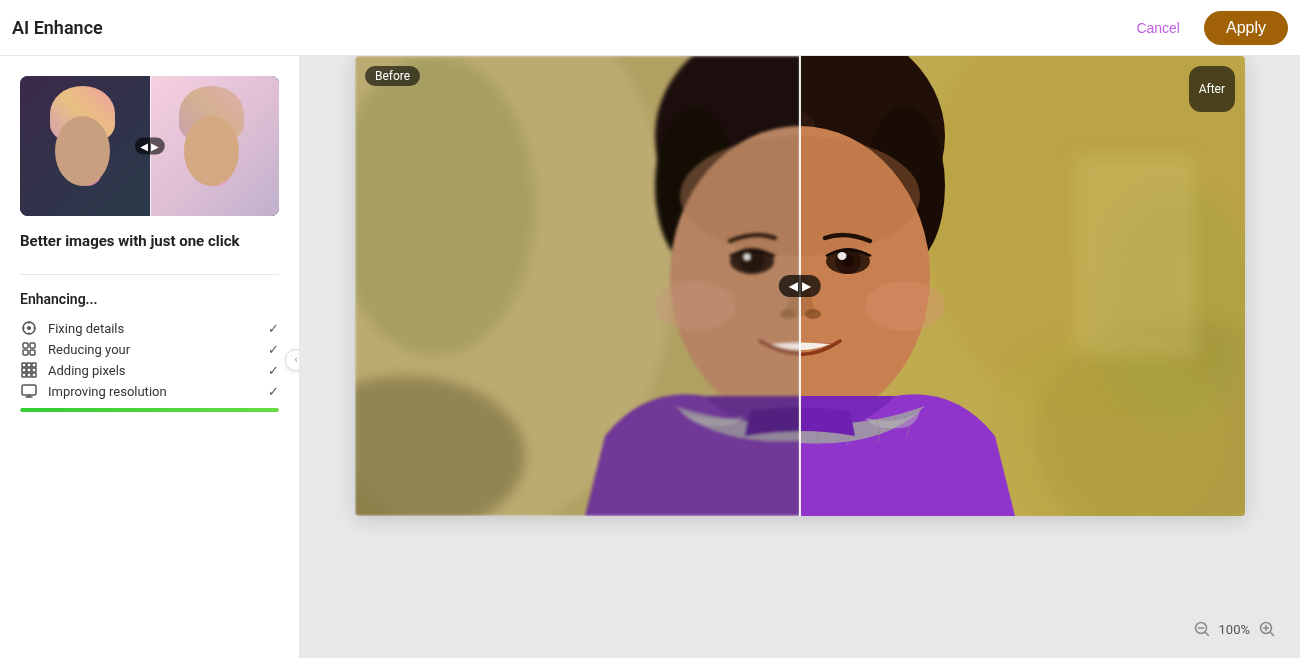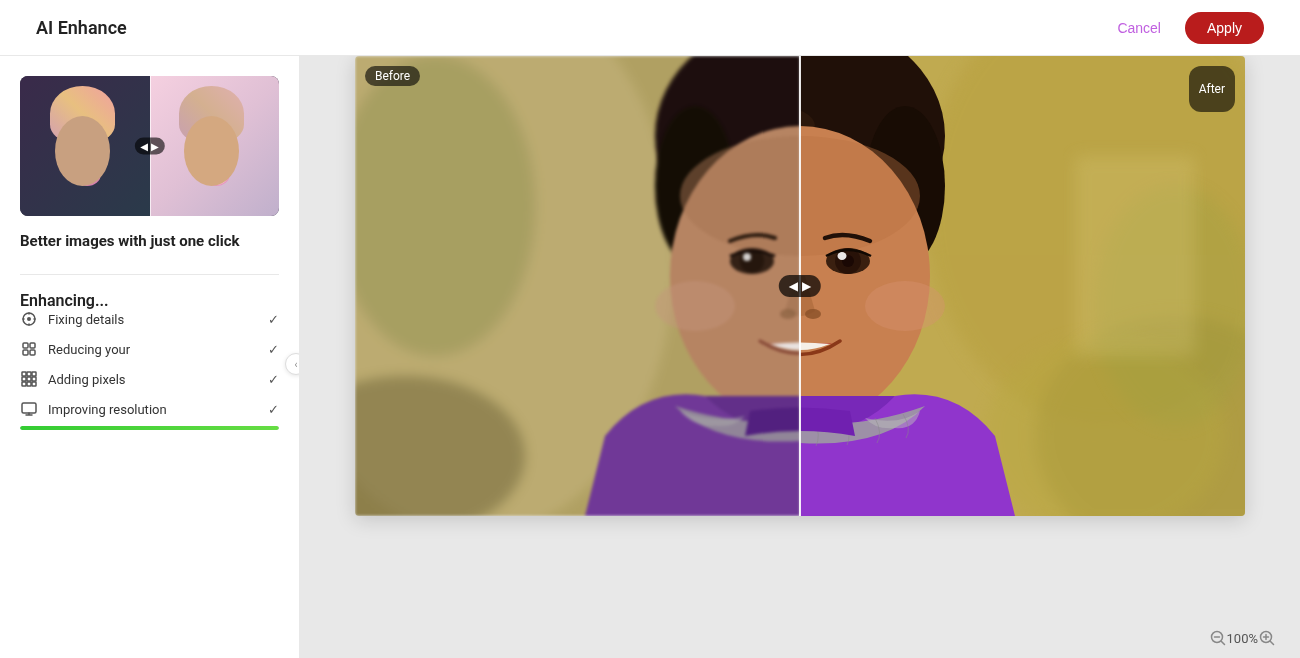--- a/index.html
+++ b/index.html
@@ -12,21 +12,21 @@
       display: flex;
       flex-direction: column;
     }
 
     
     .header {
       display: flex;
       align-items: center;
       justify-content: space-between;
       background: #fff;
-      padding: 0 36px;
+      padding: 0 12px;
       height: 56px;
       border-bottom: 1px solid #e8e8e8;
       flex-shrink: 0;
     }
     .header-title {
       font-size: 18px;
       font-weight: 600;
       color: #222;
     }
     .header-actions {
@@ -36,24 +36,24 @@
     }
     .btn-cancel {
       background: none;
       border: none;
       color: #c060e0;
       font-size: 14px;
       cursor: pointer;
       padding: 8px 12px;
     }
     .btn-apply {
-      background: #b91c1c;
+      background: #a16207;
       border: none;
       color: #fff;
-      font-size: 14px;
+      font-size: 16px;
       font-weight: 500;
       cursor: pointer;
       padding: 8px 22px;
       border-radius: 20px;
     }
     .btn-download {
       background: #cc55ee;
       border: none;
       color: #fff;
       font-size: 14px;
@@ -210,29 +210,30 @@
       color: #666;
       line-height: 1.5;
     }
 
     .divider-line {
       height: 1px;
       background: #e8e8e8;
     }
 
     .enhancing-section h3 {
-      font-size: 16px;
+      font-size: 14px;
       font-weight: 600;
       color: #222;
+      margin-bottom: 12px;
     }
 
     .steps-list {
       display: flex;
       flex-direction: column;
-      gap: 12px;
+      gap: 3px;
       position: relative;
     }
 
     .step-item {
       display: flex;
       align-items: center;
       gap: 10px;
     }
     .step-icon {
       width: 18px;
@@ -382,25 +383,25 @@
     
     .child-img {
       width: 890px;
       height: 460px;
       display: block;
     }
 
     
     .footer {
       position: absolute;
-      bottom: 11px;
+      bottom: 20px;
       right: 24px;
       display: flex;
       align-items: center;
-      gap: 0;
+      gap: 8px;
     }
     .zoom-btn {
       background: none;
       border: none;
       cursor: pointer;
       color: #888;
       font-size: 18px;
       display: flex;
       align-items: center;
     }

